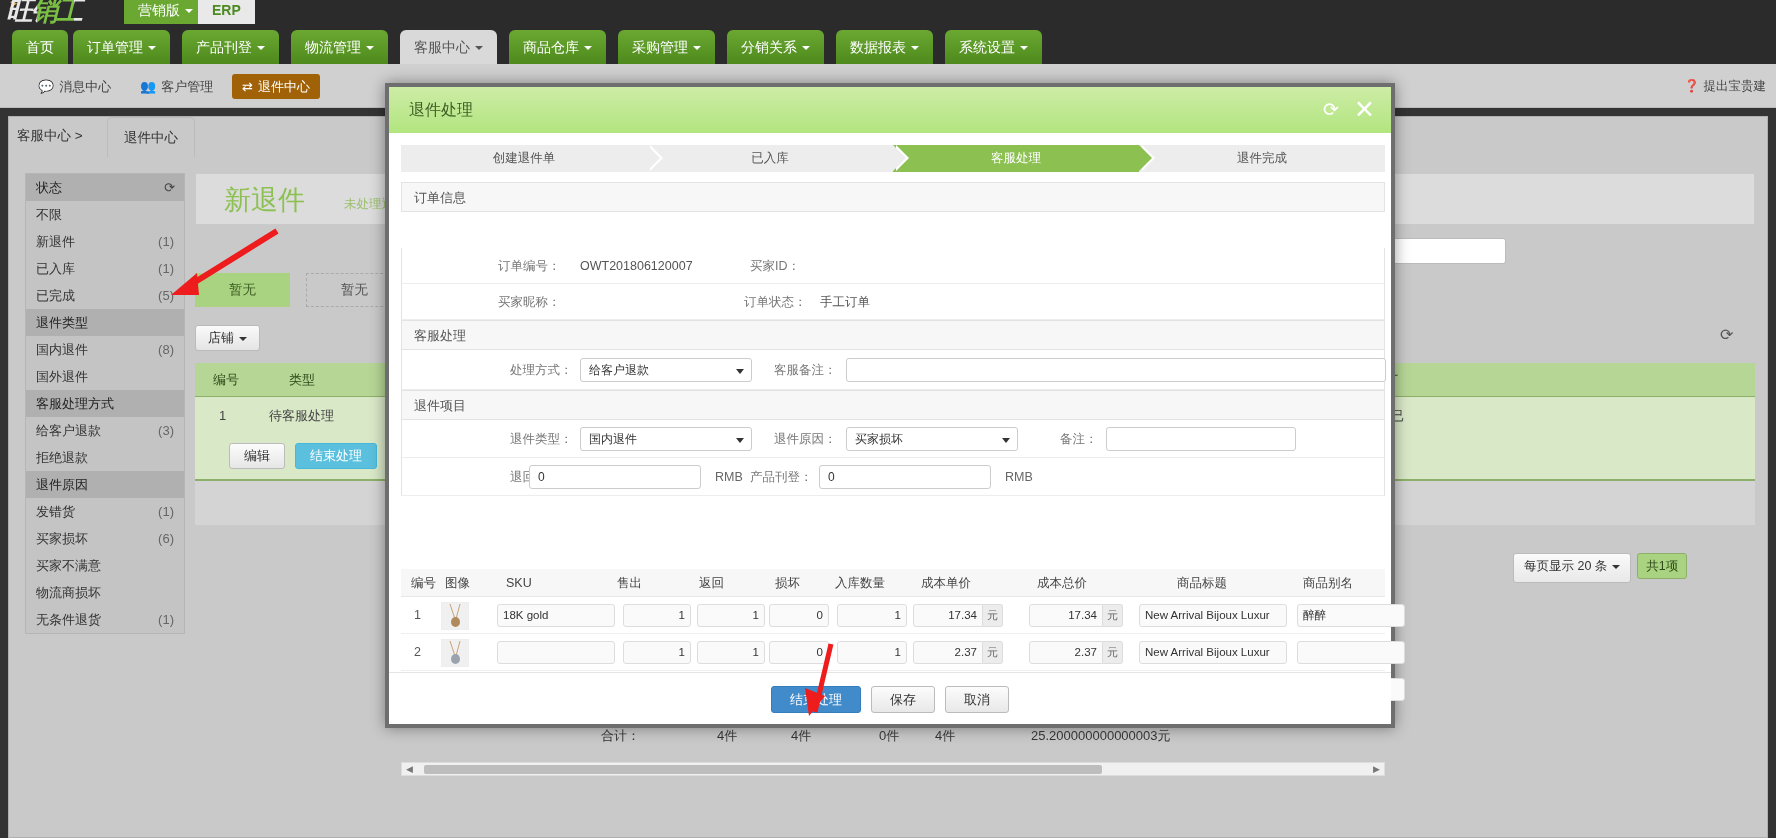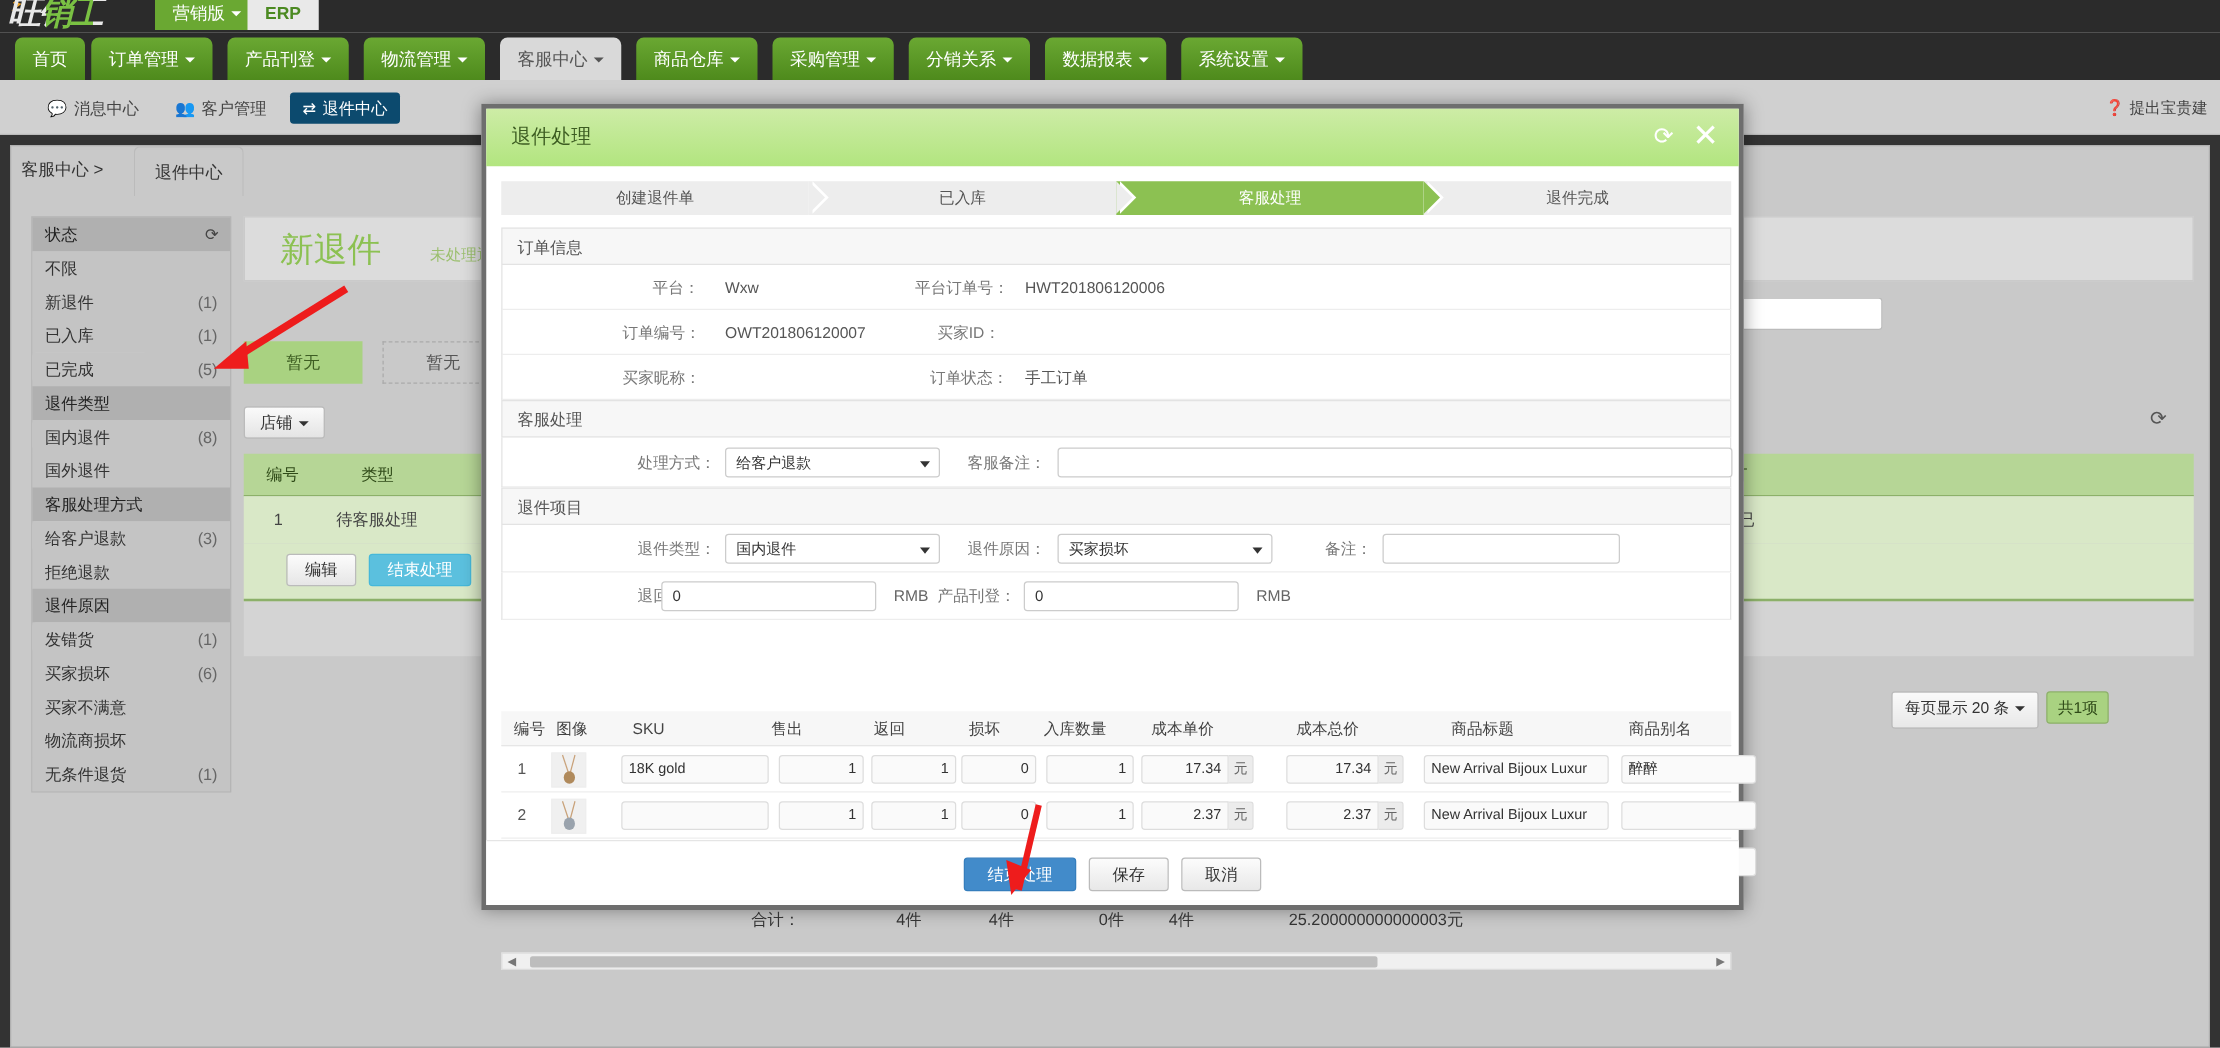--- a/index.html
+++ b/index.html
@@ -54,21 +54,21 @@
 
   
   #subnav{
     position:absolute; left:0; top:64px; width:1776px; height:44px;
     background:#d0d0d0; border-bottom:1px solid #bbb;
   }
   .subitem{
     position:absolute; top:10px; height:25px; line-height:25px;
     padding:0 10px; font-size:13px; color:#444; white-space:nowrap;
   }
-  .subitem.active{ background:#0c4a6e; color:#fff; border-radius:3px; }
+  .subitem.active{ background:#a16207; color:#fff; border-radius:3px; }
   #feedback{
     position:absolute; right:10px; top:14px; font-size:12.5px; color:#444;
   }
 
   
   #page{
     position:absolute; left:0; top:108px; width:1776px; height:730px;
     background:#333;
   }
   #panel{
@@ -417,26 +417,20 @@
   </div>
 
   <div id="steps">
       <div class="step" style="left: 0px; width: 246px;"><span>创建退件单</span><i class="arrow-bg"></i><i class="arrow"></i></div>
       <div class="step" style="left: 246px; width: 246px;"><span>已入库</span><i class="arrow-bg"></i><i class="arrow"></i></div>
       <div class="step on" style="left: 492px; width: 246px;"><span>客服处理</span><i class="arrow-bg"></i><i class="arrow"></i></div>
       <div class="step" style="left: 738px; width: 246px;"><span>退件完成</span></div>
     </div>
 
   <div class="sec-h" style="top:95px;">订单信息</div>
-  <div class="frow" style="top:125px;">
-    <span class="flabel" style="left:120px;">平台：</span>
-    <span class="fvalue" style="left:178px;">Wxw</span>
-    <span class="flabel" style="left:330px;">平台订单号：</span>
-    <span class="fvalue" style="left:418px;">HWT201806120006</span>
-  </div>
   <div class="frow" style="top:161px;">
     <span class="flabel" style="left:96px;">订单编号：</span>
     <span class="fvalue" style="left:178px;">OWT201806120007</span>
     <span class="flabel" style="left:348px;">买家ID：</span>
     <span class="fvalue" style="left:418px;"></span>
   </div>
   <div class="frow" style="top:197px;">
     <span class="flabel" style="left:96px;">买家昵称：</span>
     <span class="fvalue" style="left:178px;"></span>
     <span class="flabel" style="left:342px;">订单状态：</span>
@@ -473,21 +467,21 @@
     <div id="pt-head">
         <span style="left: 10px;">编号</span>
         <span style="left: 44px;">图像</span>
         <span style="left: 105px;">SKU</span>
         <span style="left: 216px;">售出</span>
         <span style="left: 298px;">返回</span>
         <span style="left: 374px;">损坏</span>
         <span style="left: 434px;">入库数量</span>
         <span style="left: 520px;">成本单价</span>
         <span style="left: 636px;">成本总价</span>
-        <span style="left: 760px;">商品标题</span>
+        <span style="left: 776px;">商品标题</span>
         <span style="left: 902px;">商品别名</span>
       </div>
     <div id="pt-body" style="position:relative; height:148px;">
         <div class="pt-row" style="top: 0px;">
           <span class="idx">1</span>
           <span class="img"><svg width="26" height="26" viewBox="0 0 26 26">
               <line x1="8" y1="1" x2="13" y2="16" stroke="#c9a27a" stroke-width="1"></line>
               <line x1="18" y1="1" x2="14" y2="16" stroke="#c9a27a" stroke-width="1"></line>
               <ellipse cx="13.5" cy="19" rx="4.5" ry="5" fill="#b08a5c"></ellipse>
             </svg></span>

